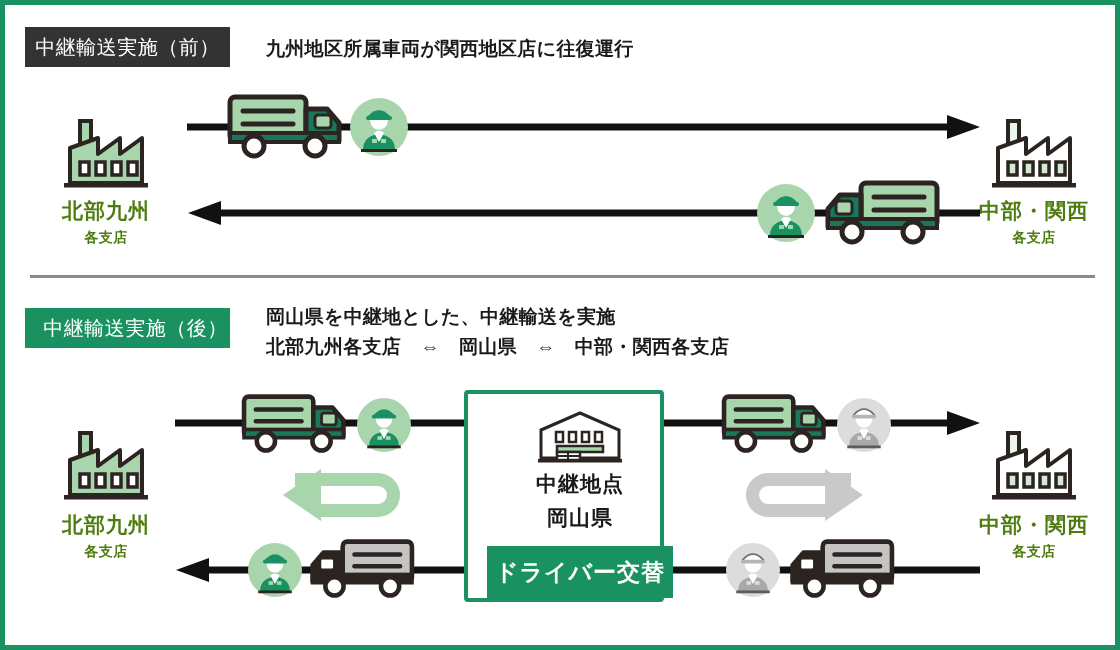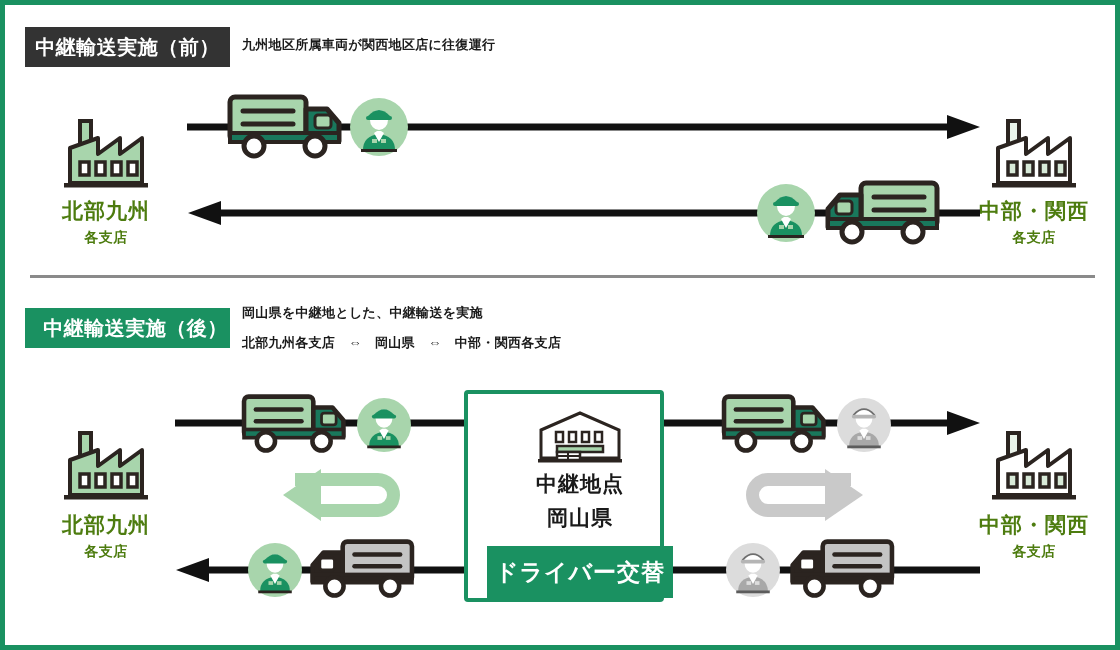--- a/index.html
+++ b/index.html
@@ -15,33 +15,34 @@
     border: 5px solid #1a9161;
     background: #fff;
   }
   .abs { position: absolute; }
 
   
   .tag {
     position: absolute;
     display: flex; align-items: center; justify-content: center;
     color: #ffffff;
-    font-size: 20px; font-weight: bold;
+    font-size: 20px; font-weight: normal;
     letter-spacing: .5px;
     white-space: nowrap;
   }
   .tag-dark { background: #333333; }
   .tag-green { background: #1a9161; }
 
   .headline {
     position: absolute;
     color: #1a1a1a;
-    font-size: 13px; font-weight: bold;
+    font-size: 19px; font-weight: bold;
     white-space: nowrap;
     letter-spacing: .3px;
+    margin-left: 24px;
   }
 
   .divider {
     position: absolute;
     background: #8a8a8a;
   }
 
   
   .node-label {
     position: absolute; text-align: center;

